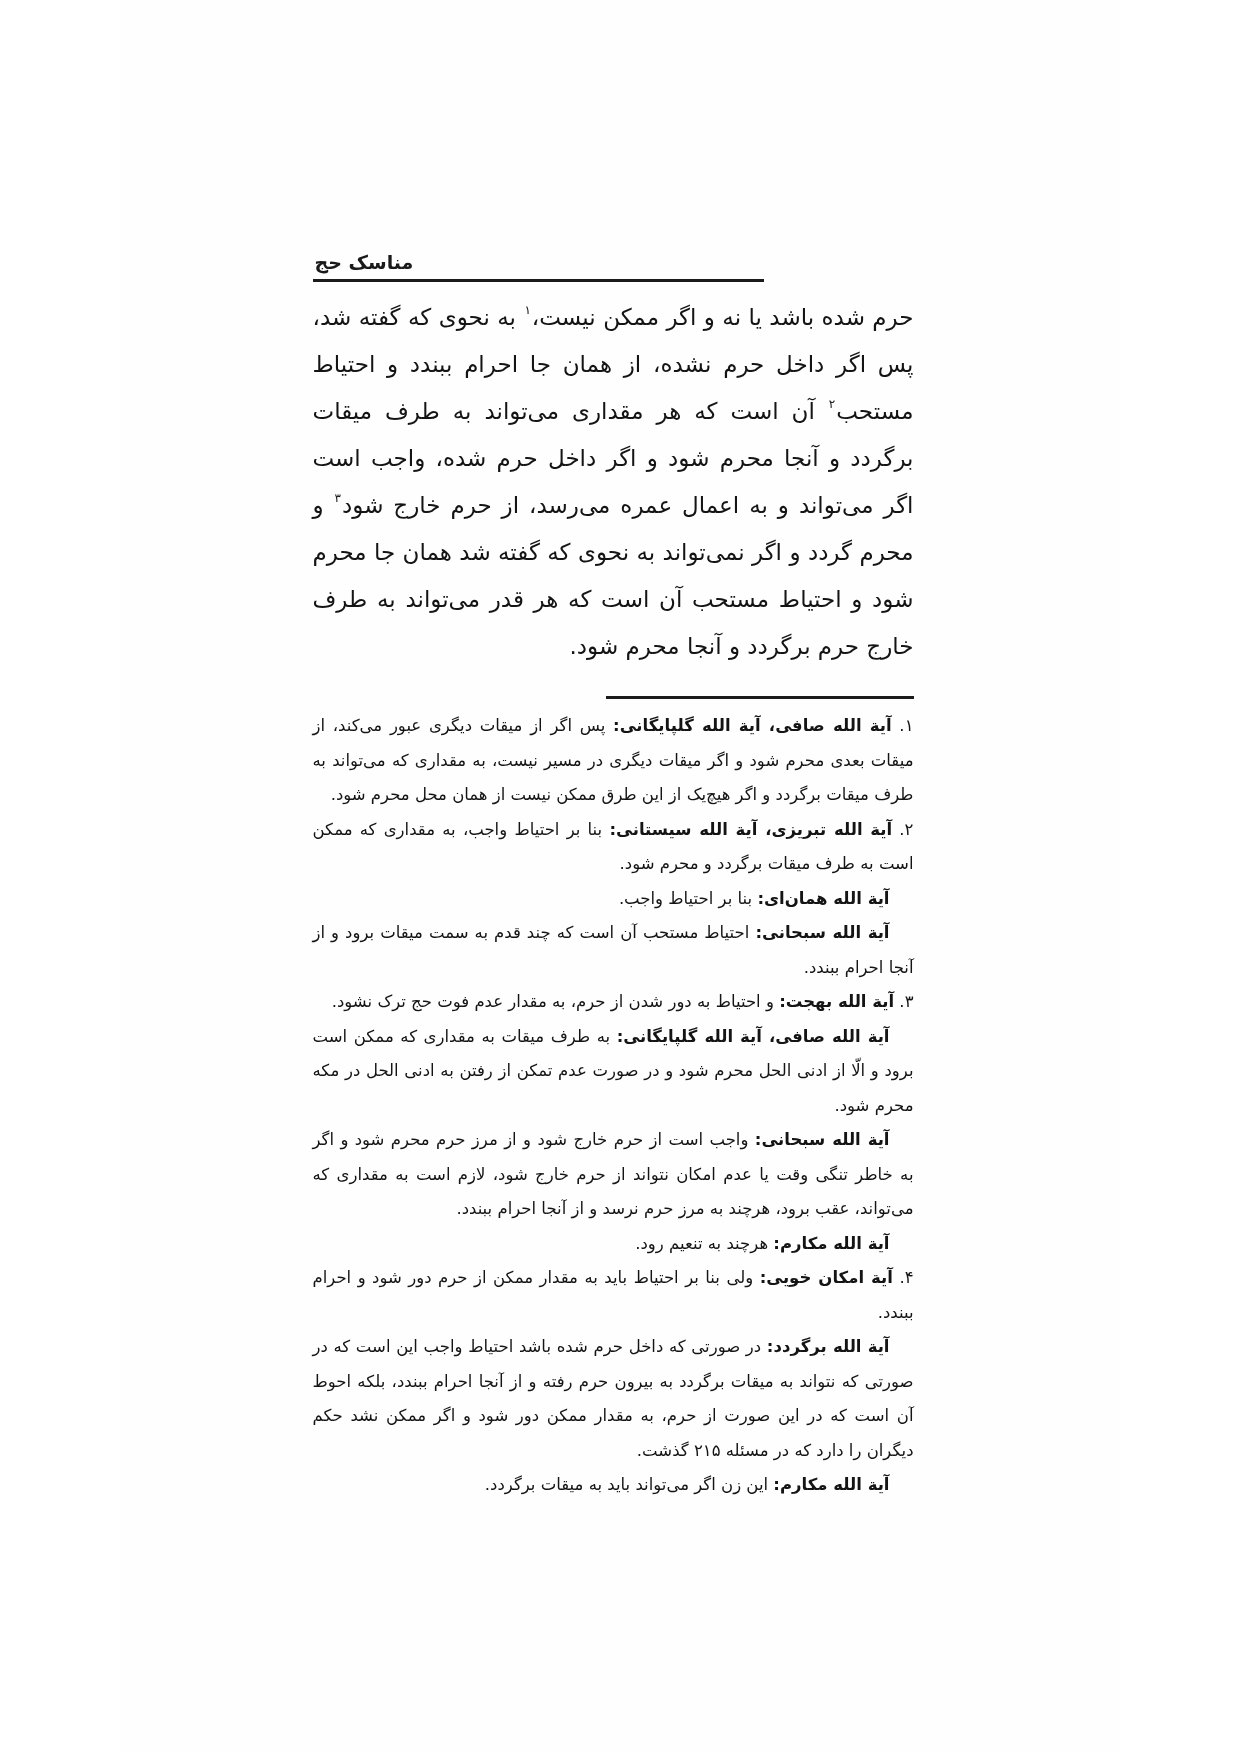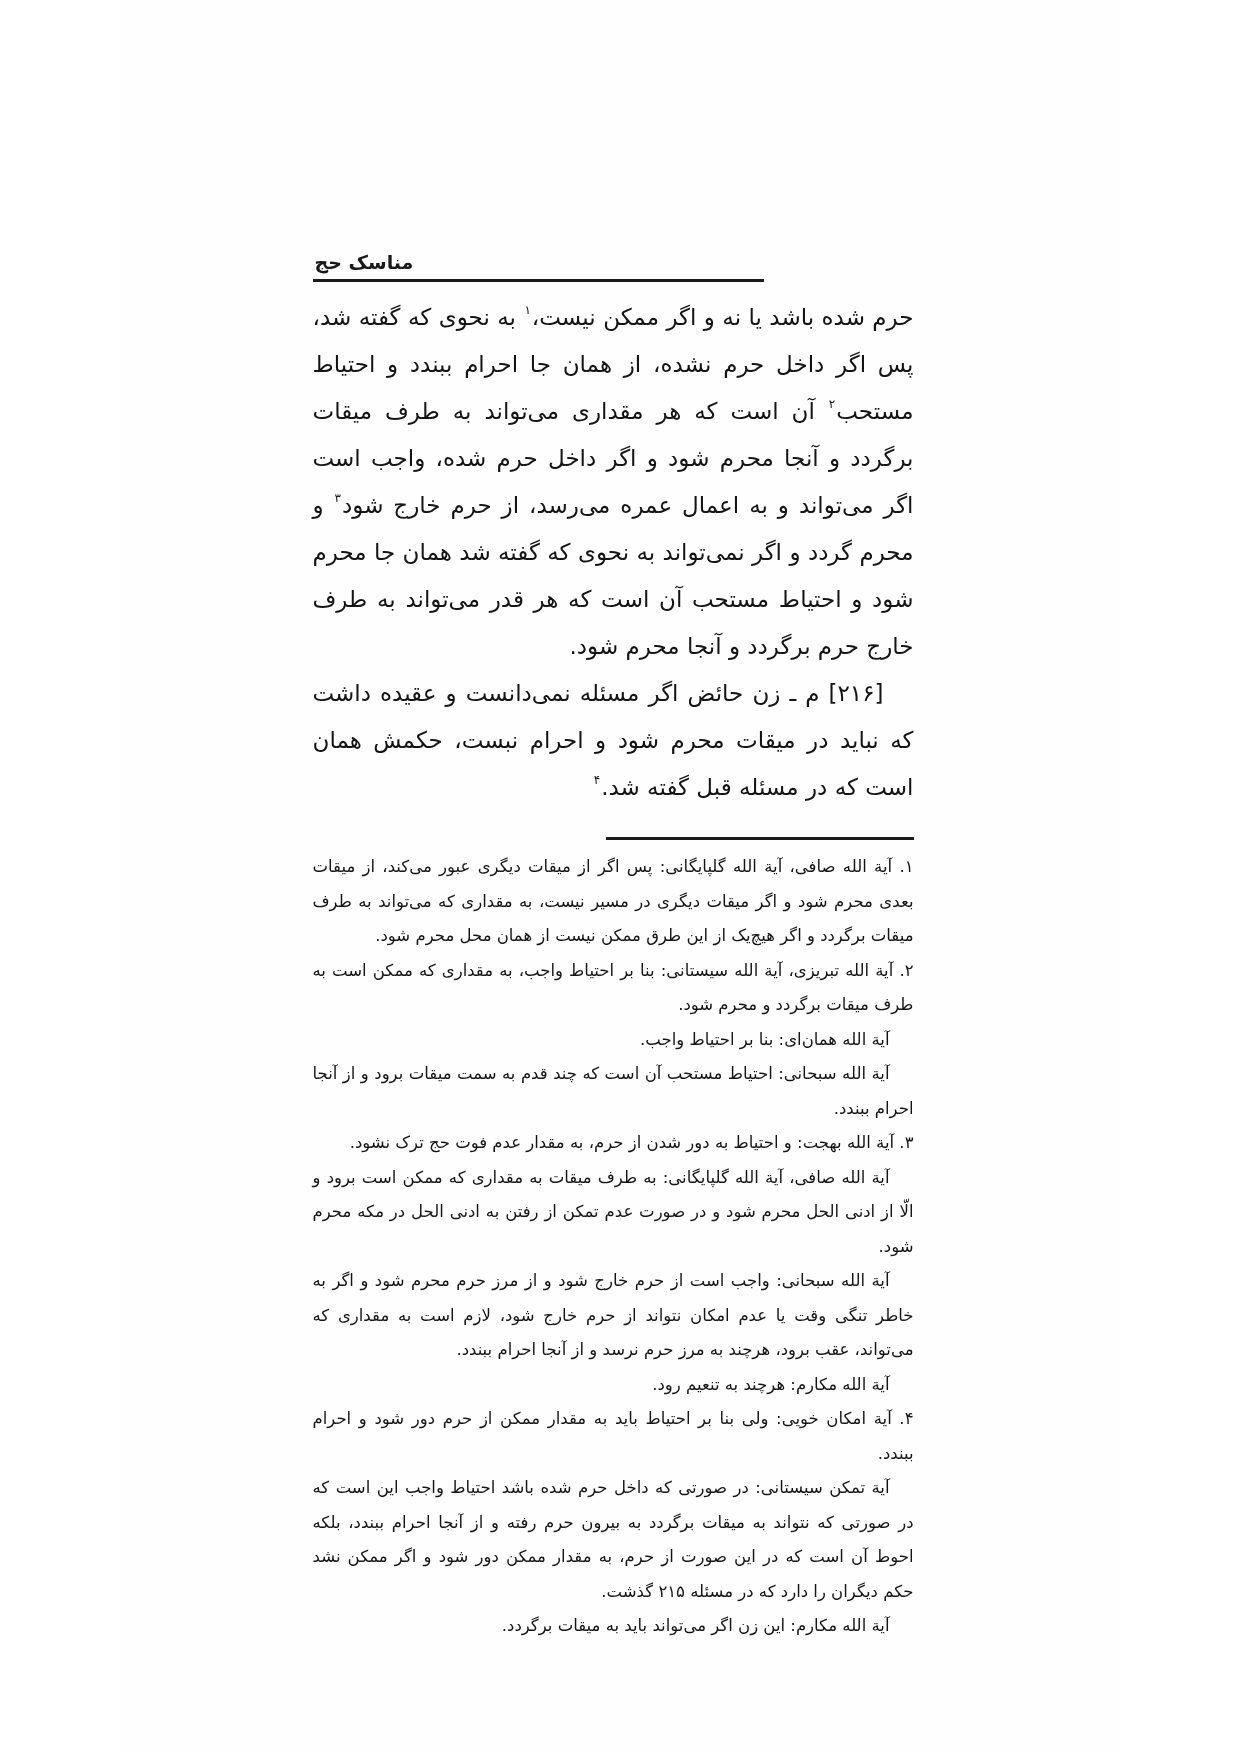--- a/index.html
+++ b/index.html
@@ -54,47 +54,46 @@
     border-top:3px solid #1b1b1b;
   }
   .footnotes{
     font-size:16.5px;
     line-height:34.5px;
     text-align:justify;
     text-justify:inter-word;
   }
   .footnotes p{margin:0;padding:0;}
   .footnotes p.fn-sub{text-indent:24px;}
-  .fn-name{font-weight:400;margin-top:20px;}
+  .fn-name{font-weight:700;margin-top:20px;}
   .fn-num{font-weight:400;}
 </style>
 </head>
 <body>
 
 <div class="page">
 
   <header class="page-header">
     <span class="book-title">مناسک حج</span>
     <div class="header-rule"></div>
   </header>
 
   <main class="body-text" id="body-root">
       <p>حرم شده باشد یا نه و اگر ممکن نیست،<sup>۱</sup> به نحوی که گفته شد، پس اگر داخل حرم نشده، از همان جا احرام ببندد و احتیاط مستحب<sup>۲</sup> آن است که هر مقداری می‌تواند به طرف میقات برگردد و آنجا محرم شود و اگر داخل حرم شده، واجب است اگر می‌تواند و به اعمال عمره می‌رسد، از حرم خارج شود<sup>۳</sup> و محرم گردد و اگر نمی‌تواند به نحوی که گفته شد همان جا محرم شود و احتیاط مستحب آن است که هر قدر می‌تواند به طرف خارج حرم برگردد و آنجا محرم شود.</p>
-      <p class="indent">[۲۱۶] م ـ زن حائض اگر مسئله نمی‌دانست و عقیده داشت که نباید در میقات محرم شود و احرام نبست، حکمش همان است که در مسئله قبل گفته شد.<sup>۴</sup></p>
     </main>
 
   <div class="footnote-sep"></div>
 
   <section class="footnotes" id="footnotes-root">
       <p class="fn-first"><span class="fn-num">۱. </span><span class="fn-name">آیة الله صافی، آیة الله گلپایگانی:</span> پس اگر از میقات دیگری عبور می‌کند، از میقات بعدی محرم شود و اگر میقات دیگری در مسیر نیست، به مقداری که می‌تواند به طرف میقات برگردد و اگر هیچ‌یک از این طرق ممکن نیست از همان محل محرم شود.</p>
       <p class="fn-first"><span class="fn-num">۲. </span><span class="fn-name">آیة الله تبریزی، آیة الله سیستانی:</span> بنا بر احتیاط واجب، به مقداری که ممکن است به طرف میقات برگردد و محرم شود.</p>
       <p class="fn-sub"><span class="fn-name">آیة الله همان‌ای:</span> بنا بر احتیاط واجب.</p>
       <p class="fn-sub"><span class="fn-name">آیة الله سبحانی:</span> احتیاط مستحب آن است که چند قدم به سمت میقات برود و از آنجا احرام ببندد.</p>
       <p class="fn-first"><span class="fn-num">۳. </span><span class="fn-name">آیة الله بهجت:</span> و احتیاط به دور شدن از حرم، به مقدار عدم فوت حج ترک نشود.</p>
       <p class="fn-sub"><span class="fn-name">آیة الله صافی، آیة الله گلپایگانی:</span> به طرف میقات به مقداری که ممکن است برود و الّا از ادنی الحل محرم شود و در صورت عدم تمکن از رفتن به ادنی الحل در مکه محرم شود.</p>
       <p class="fn-sub"><span class="fn-name">آیة الله سبحانی:</span> واجب است از حرم خارج شود و از مرز حرم محرم شود و اگر به خاطر تنگی وقت یا عدم امکان نتواند از حرم خارج شود، لازم است به مقداری که می‌تواند، عقب برود، هرچند به مرز حرم نرسد و از آنجا احرام ببندد.</p>
       <p class="fn-sub"><span class="fn-name">آیة الله مکارم:</span> هرچند به تنعیم رود.</p>
       <p class="fn-first"><span class="fn-num">۴. </span><span class="fn-name">آیة امکان خویی:</span> ولی بنا بر احتیاط باید به مقدار ممکن از حرم دور شود و احرام ببندد.</p>
-      <p class="fn-sub"><span class="fn-name">آیة تمکن سیستانی:</span> در صورتی که داخل حرم شده باشد احتیاط واجب این است که در صورتی که نتواند به میقات برگردد به بیرون حرم رفته و از آنجا احرام ببندد، بلکه احوط آن است که در این صورت از حرم، به مقدار ممکن دور شود و اگر ممکن نشد حکم دیگران را دارد که در مسئله ۲۱۵ گذشت.</p>
+      <p class="fn-sub"><span class="fn-name">آیة الله برگردد:</span> در صورتی که داخل حرم شده باشد احتیاط واجب این است که در صورتی که نتواند به میقات برگردد به بیرون حرم رفته و از آنجا احرام ببندد، بلکه احوط آن است که در این صورت از حرم، به مقدار ممکن دور شود و اگر ممکن نشد حکم دیگران را دارد که در مسئله ۲۱۵ گذشت.</p>
       <p class="fn-sub"><span class="fn-name">آیة الله مکارم:</span> این زن اگر می‌تواند باید به میقات برگردد.</p>
     </section>
 
 </div>
 
 </body></html>

